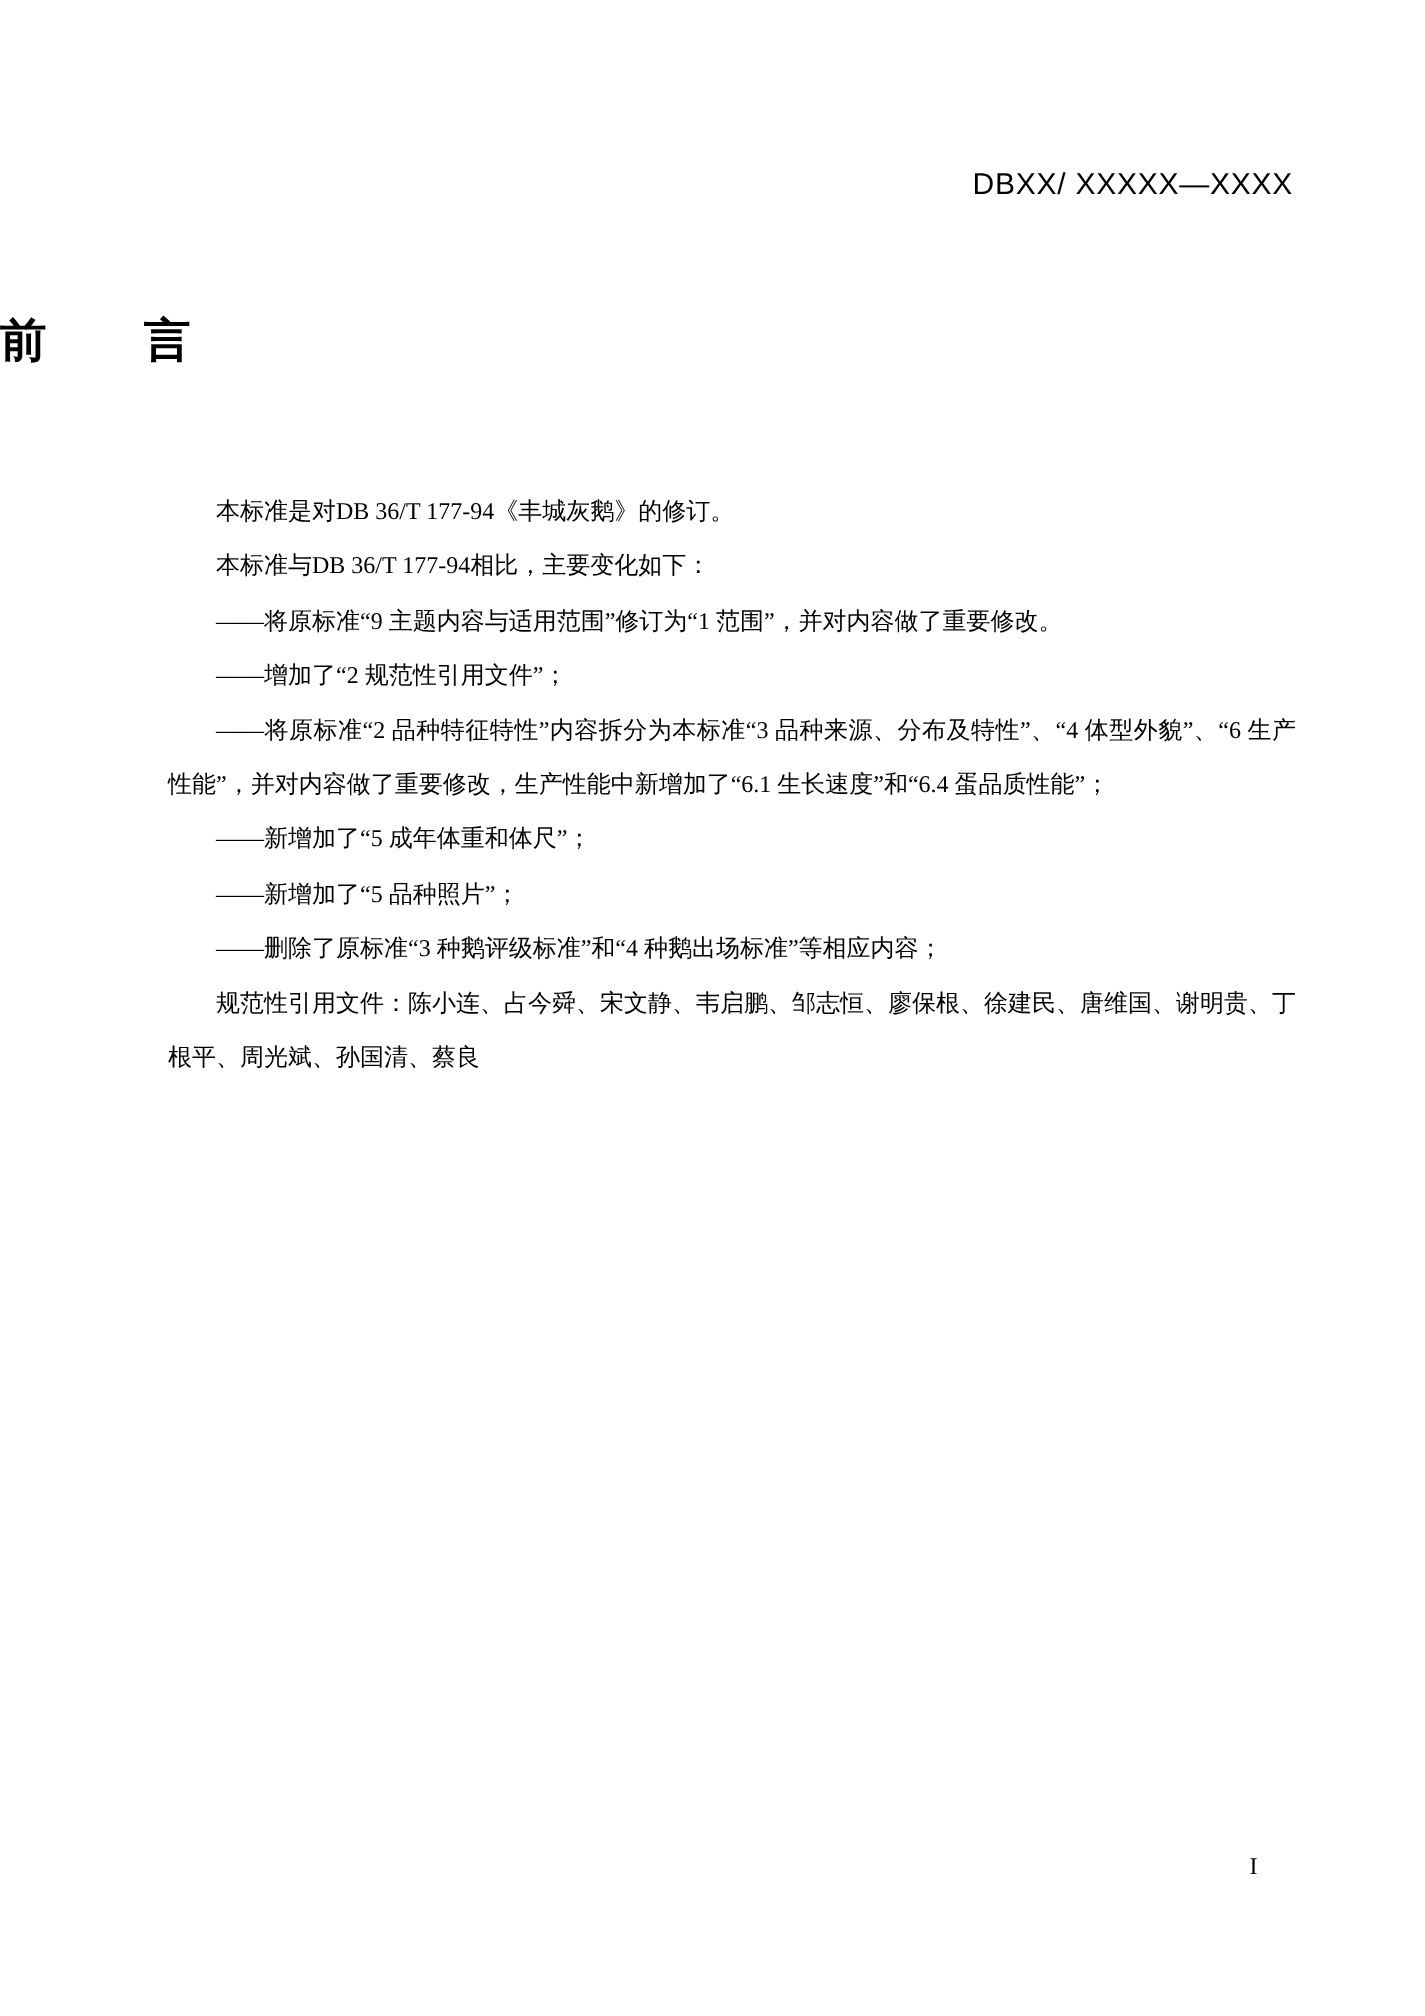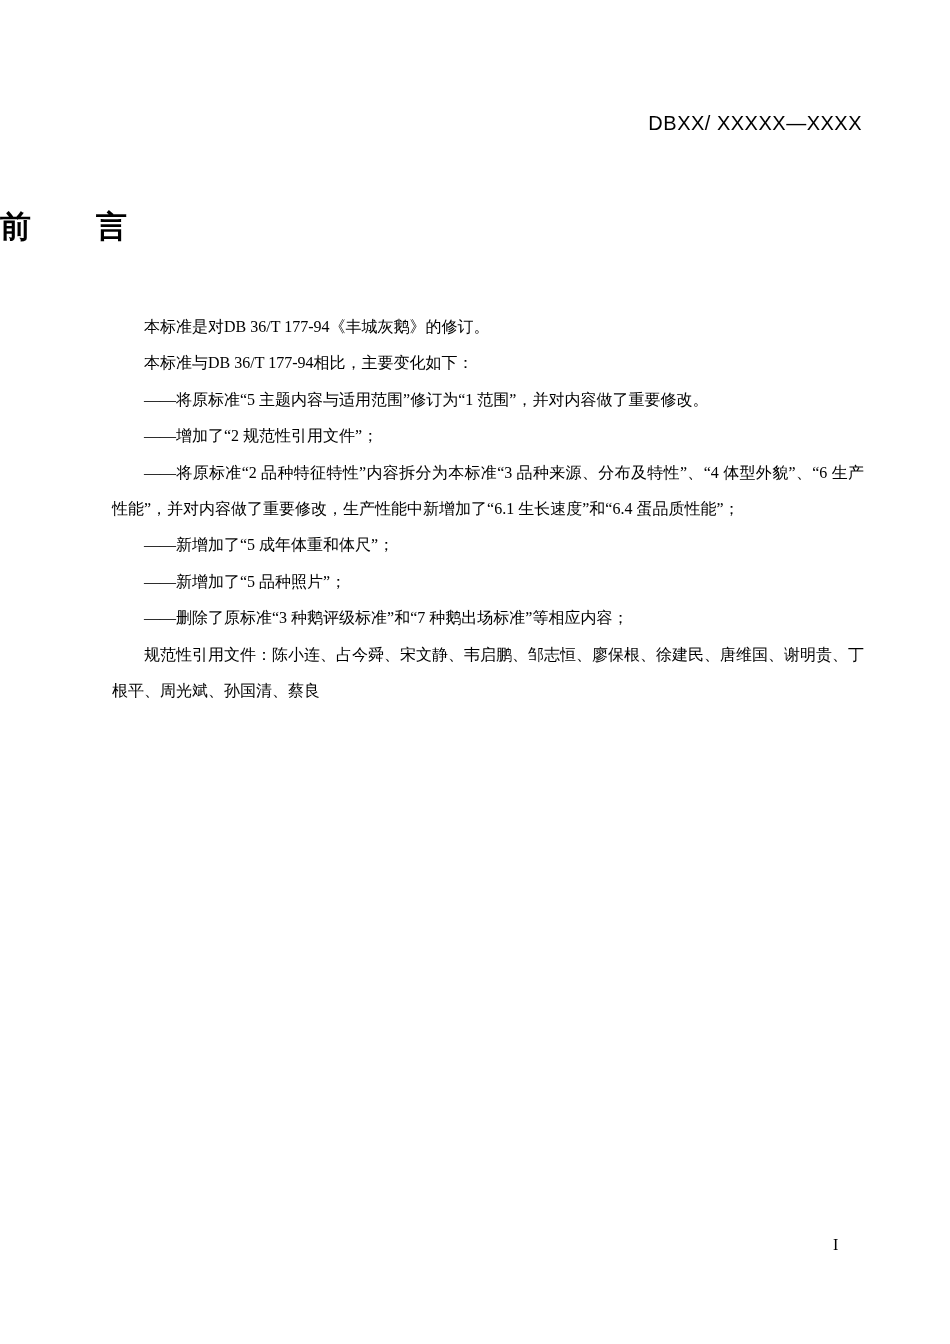--- a/index.html
+++ b/index.html
@@ -33,21 +33,21 @@
     margin: 0;
     text-align: left;
     font-family: "Liberation Sans", sans-serif;
     font-weight: bold;
     font-size: 31px;
     line-height: 1.15;
     letter-spacing: 1px;
   }
   .foreword-body {
     position: absolute;
-    top: 309px;
+    top: 324px;
     left: 112px;
     width: 752px;
     font-family: "Liberation Serif", serif;
     font-size: 16px;
     line-height: 36.4px;
     text-align: justify;
   }
   .foreword-body p {
     margin: 0;
     padding: 0;
@@ -66,24 +66,24 @@
 
 <div class="page">
 
   <div class="doc-header">DBXX/ XXXXX—XXXX</div>
 
   <h1 class="doc-title">前　　言</h1>
 
   <div class="foreword-body">
     <p>本标准是对DB 36/T 177-94《丰城灰鹅》的修订。</p>
     <p>本标准与DB 36/T 177-94相比，主要变化如下：</p>
-    <p>——将原标准“5 主题内容与适用范围”修订为“1 范围”，并对内容做了重要修改。</p>
+    <p>——将原标准“9 主题内容与适用范围”修订为“1 范围”，并对内容做了重要修改。</p>
     <p>——增加了“2 规范性引用文件”；</p>
     <p>——将原标准“2 品种特征特性”内容拆分为本标准“3 品种来源、分布及特性”、“4 体型外貌”、“6 生产性能”，并对内容做了重要修改，生产性能中新增加了“6.1 生长速度”和“6.4 蛋品质性能”；</p>
     <p>——新增加了“5 成年体重和体尺”；</p>
     <p>——新增加了“5 品种照片”；</p>
-    <p>——删除了原标准“3 种鹅评级标准”和“7 种鹅出场标准”等相应内容；</p>
+    <p>——删除了原标准“3 种鹅评级标准”和“4 种鹅出场标准”等相应内容；</p>
     <p>规范性引用文件：陈小连、占今舜、宋文静、韦启鹏、邹志恒、廖保根、徐建民、唐维国、谢明贵、丁根平、周光斌、孙国清、蔡良</p>
   </div>
 
   <div class="page-number">I</div>
 
 </div>
 
 </body></html>

